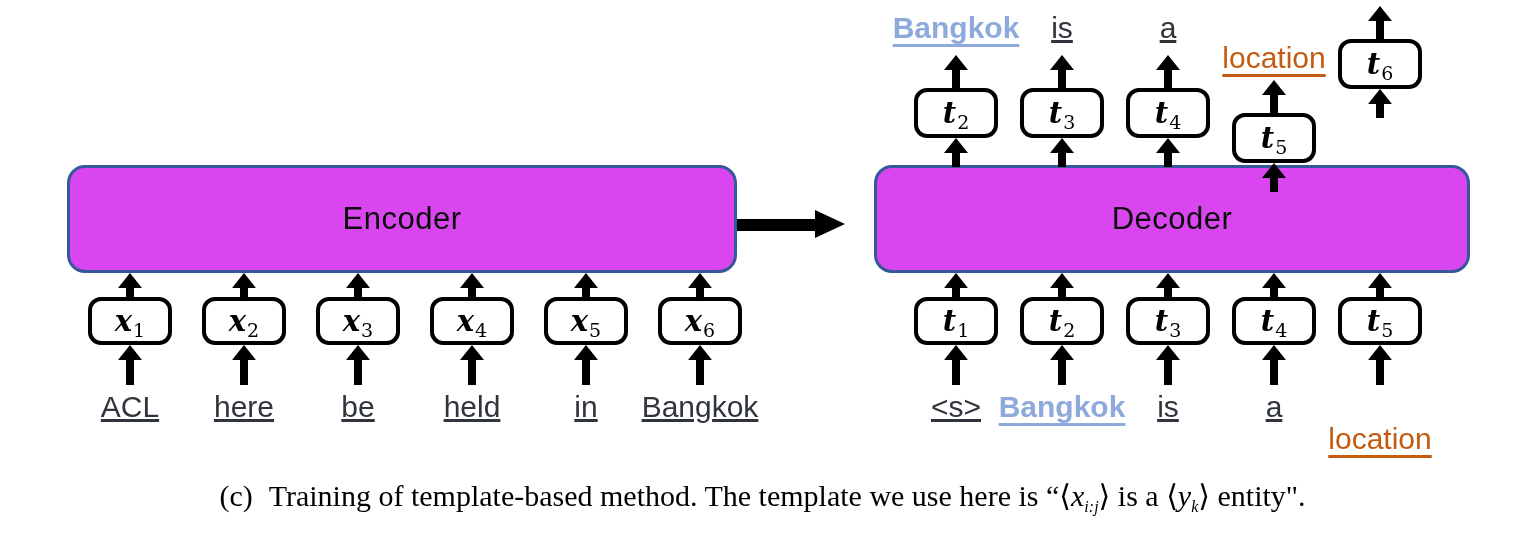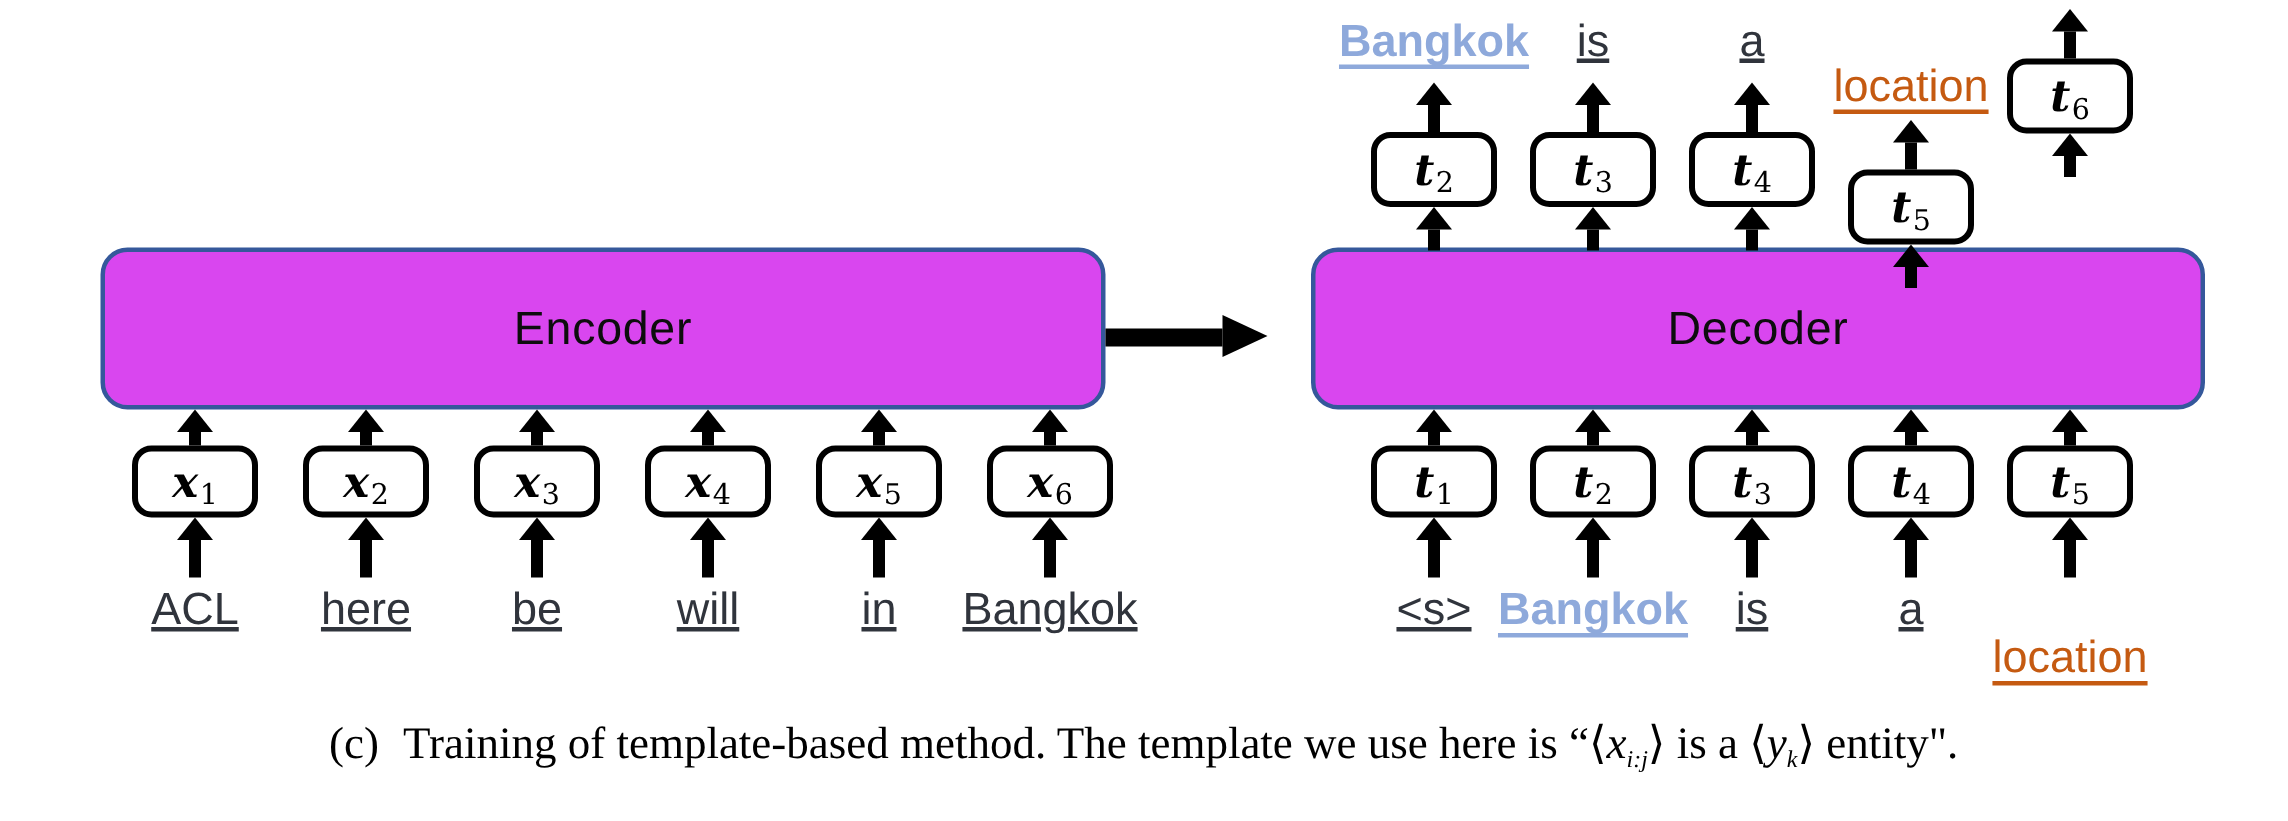--- a/index.html
+++ b/index.html
@@ -207,21 +207,21 @@
           <div class="vstem"></div>
         </div>
       <div class="tokbox">
           <span>x</span>
           <span class="symsub">4</span>
         </div>
       <div class="varrow a-word">
           <div class="vhead"></div>
           <div class="vstem"></div>
         </div>
-      <span class="word" data-style="plain">will</span>
+      <span class="word" data-style="plain">held</span>
     </div>
     <div class="col">
       <div class="varrow a-block">
           <div class="vhead"></div>
           <div class="vstem"></div>
         </div>
       <div class="tokbox">
           <span>x</span>
           <span class="symsub">5</span>
         </div>

